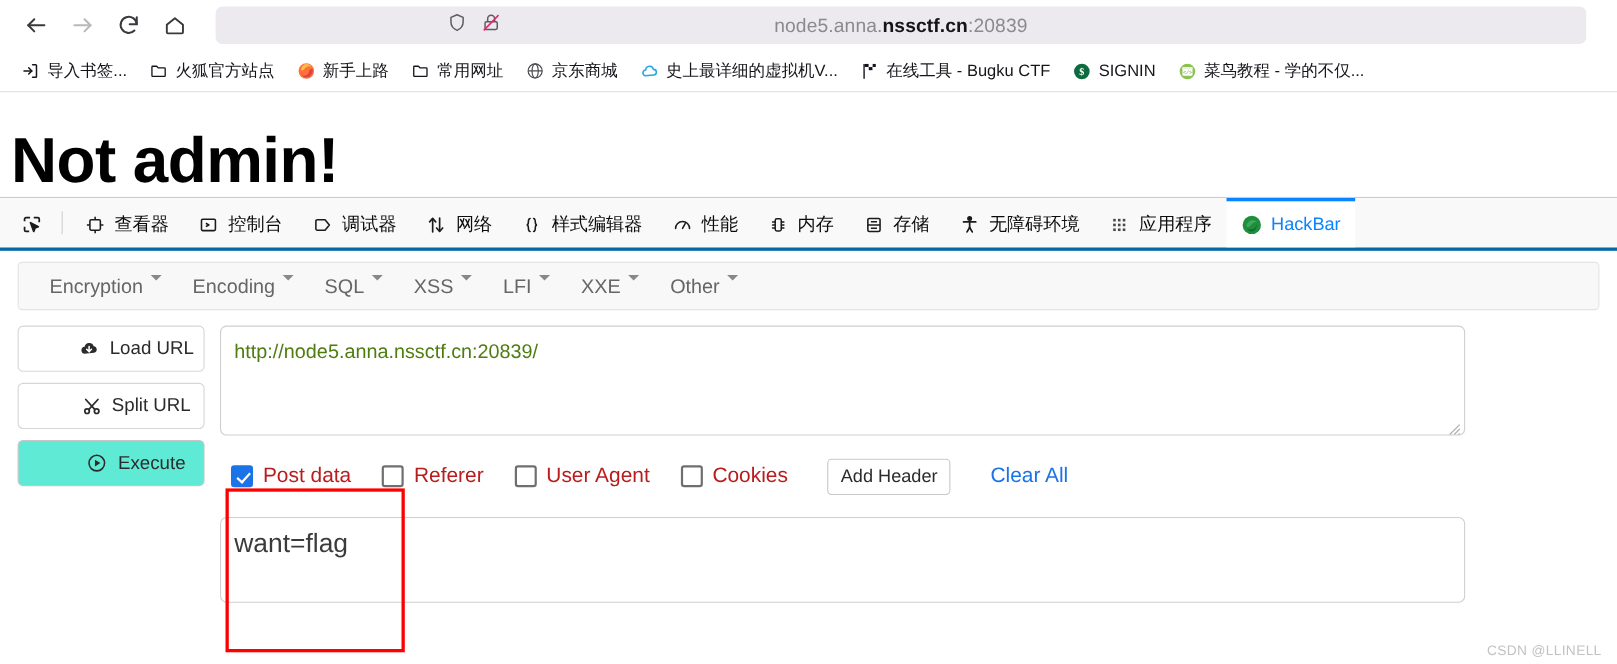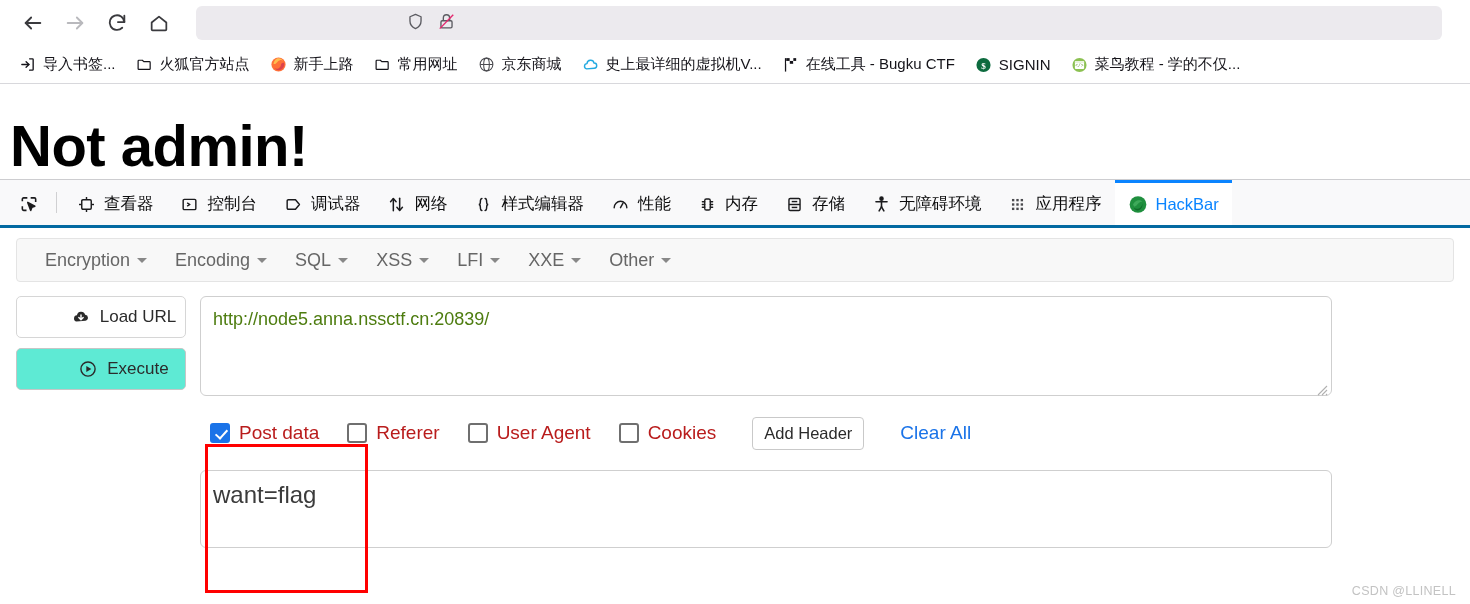--- a/index.html
+++ b/index.html
@@ -122,21 +122,21 @@
     background:#f8f8f8;
     border:1px solid #e4e4e4;
     border-radius:4px;
     height:44px;
     display:flex;
     align-items:center;
     padding:0 14px;
     gap:0px;
   }
   .hb-menu-item {
-    display:flex; align-items:center; gap:7px;
+    display:flex; gap:7px;
     padding:0 14px;
     font-size:18px;
     color:#666;
     white-space:nowrap;
   }
   .caret {
     width:0;height:0;
     border-left:5px solid transparent;
     border-right:5px solid transparent;
     border-top:5px solid #888;
@@ -299,20 +299,21 @@
           </svg>
         </span>
         <span>
           <svg width="19" height="19" viewBox="0 0 24 24" fill="none" stroke="#5b5b61" stroke-width="1.7" stroke-linejoin="round">
             <rect x="5" y="11" width="14" height="9" rx="1.6"></rect>
             <path d="M8 11V7.5A4 4 0 0 1 16 7.5V11"></path>
             <line x1="3.5" y1="21" x2="20.5" y2="3.5" stroke="#e5286e" stroke-width="1.8"></line>
           </svg>
         </span>
       </div>
+      <div class="url-text"><span>node5.anna.</span><b>nssctf.cn</b><span>:20839</span></div>
     </div>
   </div>
 
   <div class="bookmarks">
 
     <div class="bm">
       <span class="bmicon">
         <svg width="17" height="17" viewBox="0 0 24 24" fill="none" stroke="#15141a" stroke-width="1.9" stroke-linecap="round" stroke-linejoin="round">
           <path d="M15 4h4a1 1 0 0 1 1 1v14a1 1 0 0 1-1 1h-4"></path>
             <line x1="4" y1="12" x2="14" y2="12"></line>
@@ -601,20 +602,31 @@
 
       <div class="hb-left">
         <div class="hb-btn">
           <span class="bicon">
             <svg width="20" height="20" viewBox="0 0 24 24" fill="#2b2b2b">
               <path d="M6.6 17.5a3.8 3.8 0 0 1 .5-7.5A5.1 5.1 0 0 1 17 9.2a3.7 3.7 0 0 1 .4 7.3z"></path>
               <path d="M12 9.5v5.2M9.4 12.6 12 15.4l2.6-2.8" stroke="#fff" stroke-width="1.7" fill="none" stroke-linecap="round" stroke-linejoin="round"></path>
             </svg>
           </span>
           <span>Load URL</span>
+        </div>
+        <div class="hb-btn">
+          <span class="bicon">
+            <svg width="19" height="19" viewBox="0 0 24 24" fill="none" stroke="#2b2b2b" stroke-width="2" stroke-linecap="round" stroke-linejoin="round">
+              <circle cx="6.5" cy="17.5" r="2.6"></circle>
+                <circle cx="17.5" cy="17.5" r="2.6"></circle>
+              <line x1="8.4" y1="15.6" x2="19" y2="4"></line>
+                <line x1="15.6" y1="15.6" x2="5" y2="4"></line>
+            </svg>
+          </span>
+          <span>Split URL</span>
         </div>
         <div class="hb-btn pressed">
           <span class="bicon">
             <svg width="20" height="20" viewBox="0 0 24 24" fill="none" stroke="#2b2b2b" stroke-width="1.7">
               <circle cx="12" cy="12" r="8.5"></circle>
                 <path d="M10 8.4 16 12l-6 3.6z" fill="#2b2b2b" stroke="none"></path>
             </svg>
           </span>
           <span>Execute</span>
         </div>

